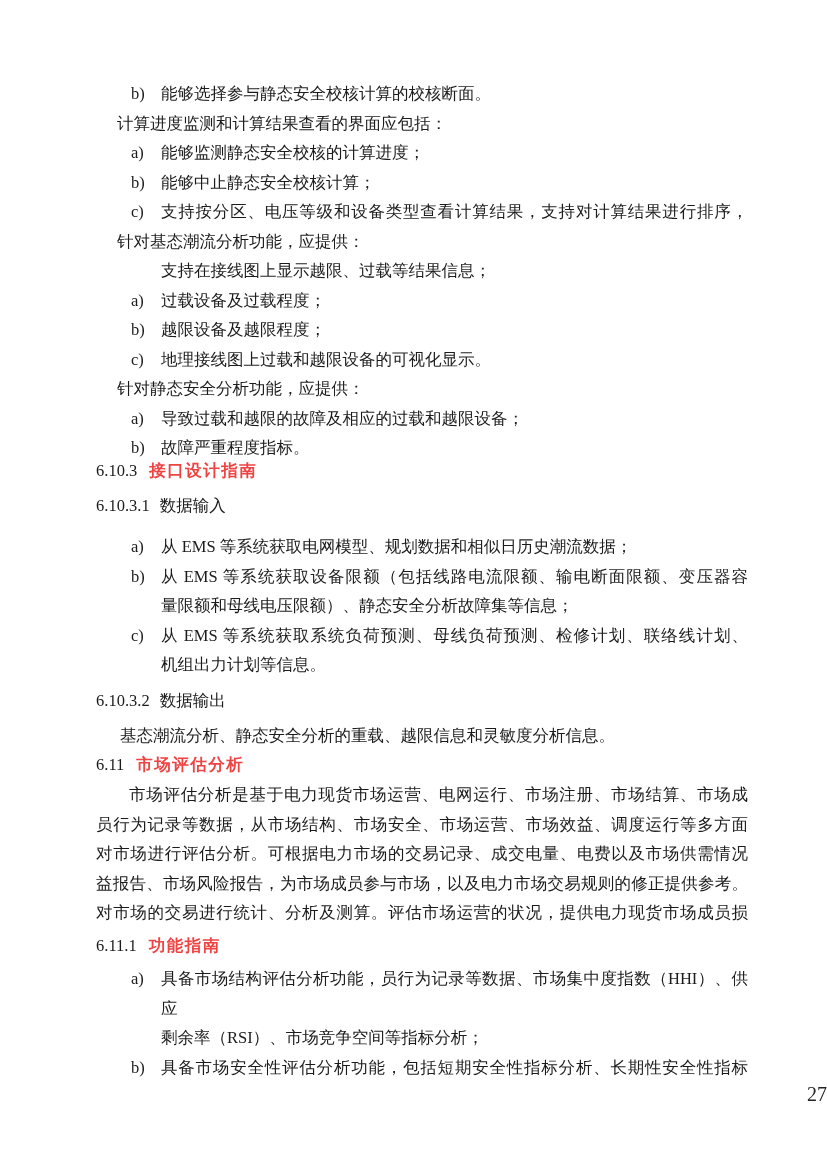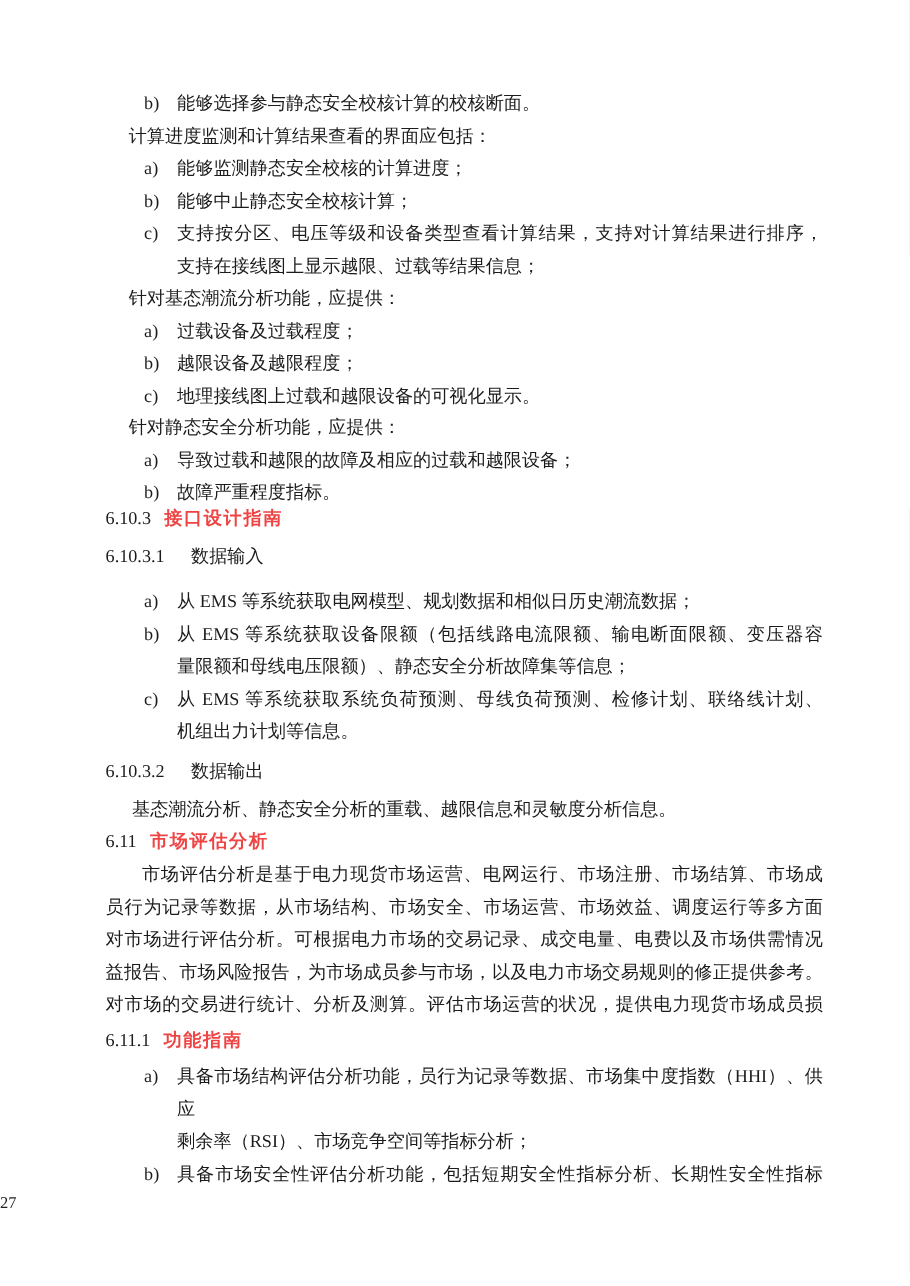--- a/index.html
+++ b/index.html
@@ -28,42 +28,42 @@
   .plain{padding-left:24px;}
   .pfirst{text-indent:33px;}
   .h1 .num,.h2 .num{font-family:"Liberation Serif","DejaVu Serif",serif;}
   .h1 .ttl{
     font-family:"Liberation Sans","DejaVu Sans",sans-serif;
     font-weight:bold;
     letter-spacing:1.5px;
     margin-left:12px;
     color:#ef4444;
   }
-  .h2 .ttl{margin-left:24px;}
+  .h2 .ttl{margin-left:10px;}
   .pageno{
     position:absolute;
     top:1086px;left:0;width:100%;
-    text-align:left;
-    font-size:15px;
+    text-align:right;
+    font-size:20px;
     line-height:17px;
     color:#222;
   }
 </style>
 </head>
 <body>
 
 <div class="page">
   <div class="blk" style="top:79px">
       <div class="line li"><span class="lab">b)</span><span class="txt">能够选择参与静态安全校核计算的校核断面。</span></div>
       <div class="line lead">计算进度监测和计算结果查看的界面应包括：</div>
       <div class="line li"><span class="lab">a)</span><span class="txt">能够监测静态安全校核的计算进度；</span></div>
       <div class="line li"><span class="lab">b)</span><span class="txt">能够中止静态安全校核计算；</span></div>
       <div class="line li j"><span class="lab">c)</span><span class="txt">支持按分区、电压等级和设备类型查看计算结果，支持对计算结果进行排序，</span></div>
+      <div class="line lead">针对基态潮流分析功能，应提供：</div>
       <div class="line cont">支持在接线图上显示越限、过载等结果信息；</div>
-      <div class="line lead">针对基态潮流分析功能，应提供：</div>
       <div class="line li"><span class="lab">a)</span><span class="txt">过载设备及过载程度；</span></div>
       <div class="line li"><span class="lab">b)</span><span class="txt">越限设备及越限程度；</span></div>
       <div class="line li"><span class="lab">c)</span><span class="txt">地理接线图上过载和越限设备的可视化显示。</span></div>
       <div class="line lead">针对静态安全分析功能，应提供：</div>
       <div class="line li"><span class="lab">a)</span><span class="txt">导致过载和越限的故障及相应的过载和越限设备；</span></div>
       <div class="line li"><span class="lab">b)</span><span class="txt">故障严重程度指标。</span></div>
     </div>
   <div class="blk h1" style="top:456px"><span class="num">6.10.3</span><span class="ttl">接口设计指南</span></div>
   <div class="blk h2" style="top:491px"><span class="num">6.10.3.1</span><span class="ttl">数据输入</span></div>
   <div class="blk" style="top:532px">

